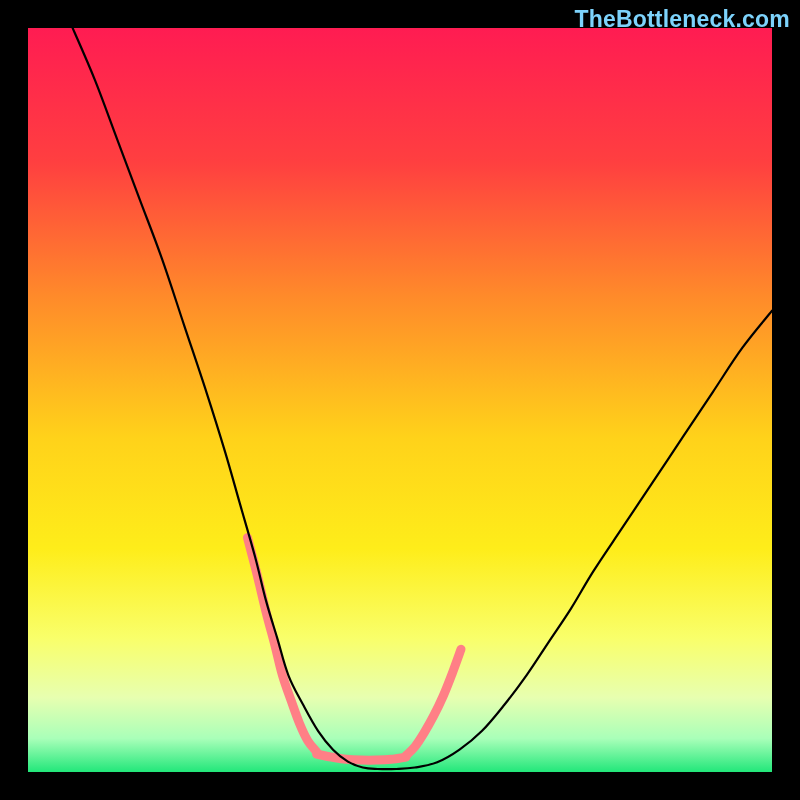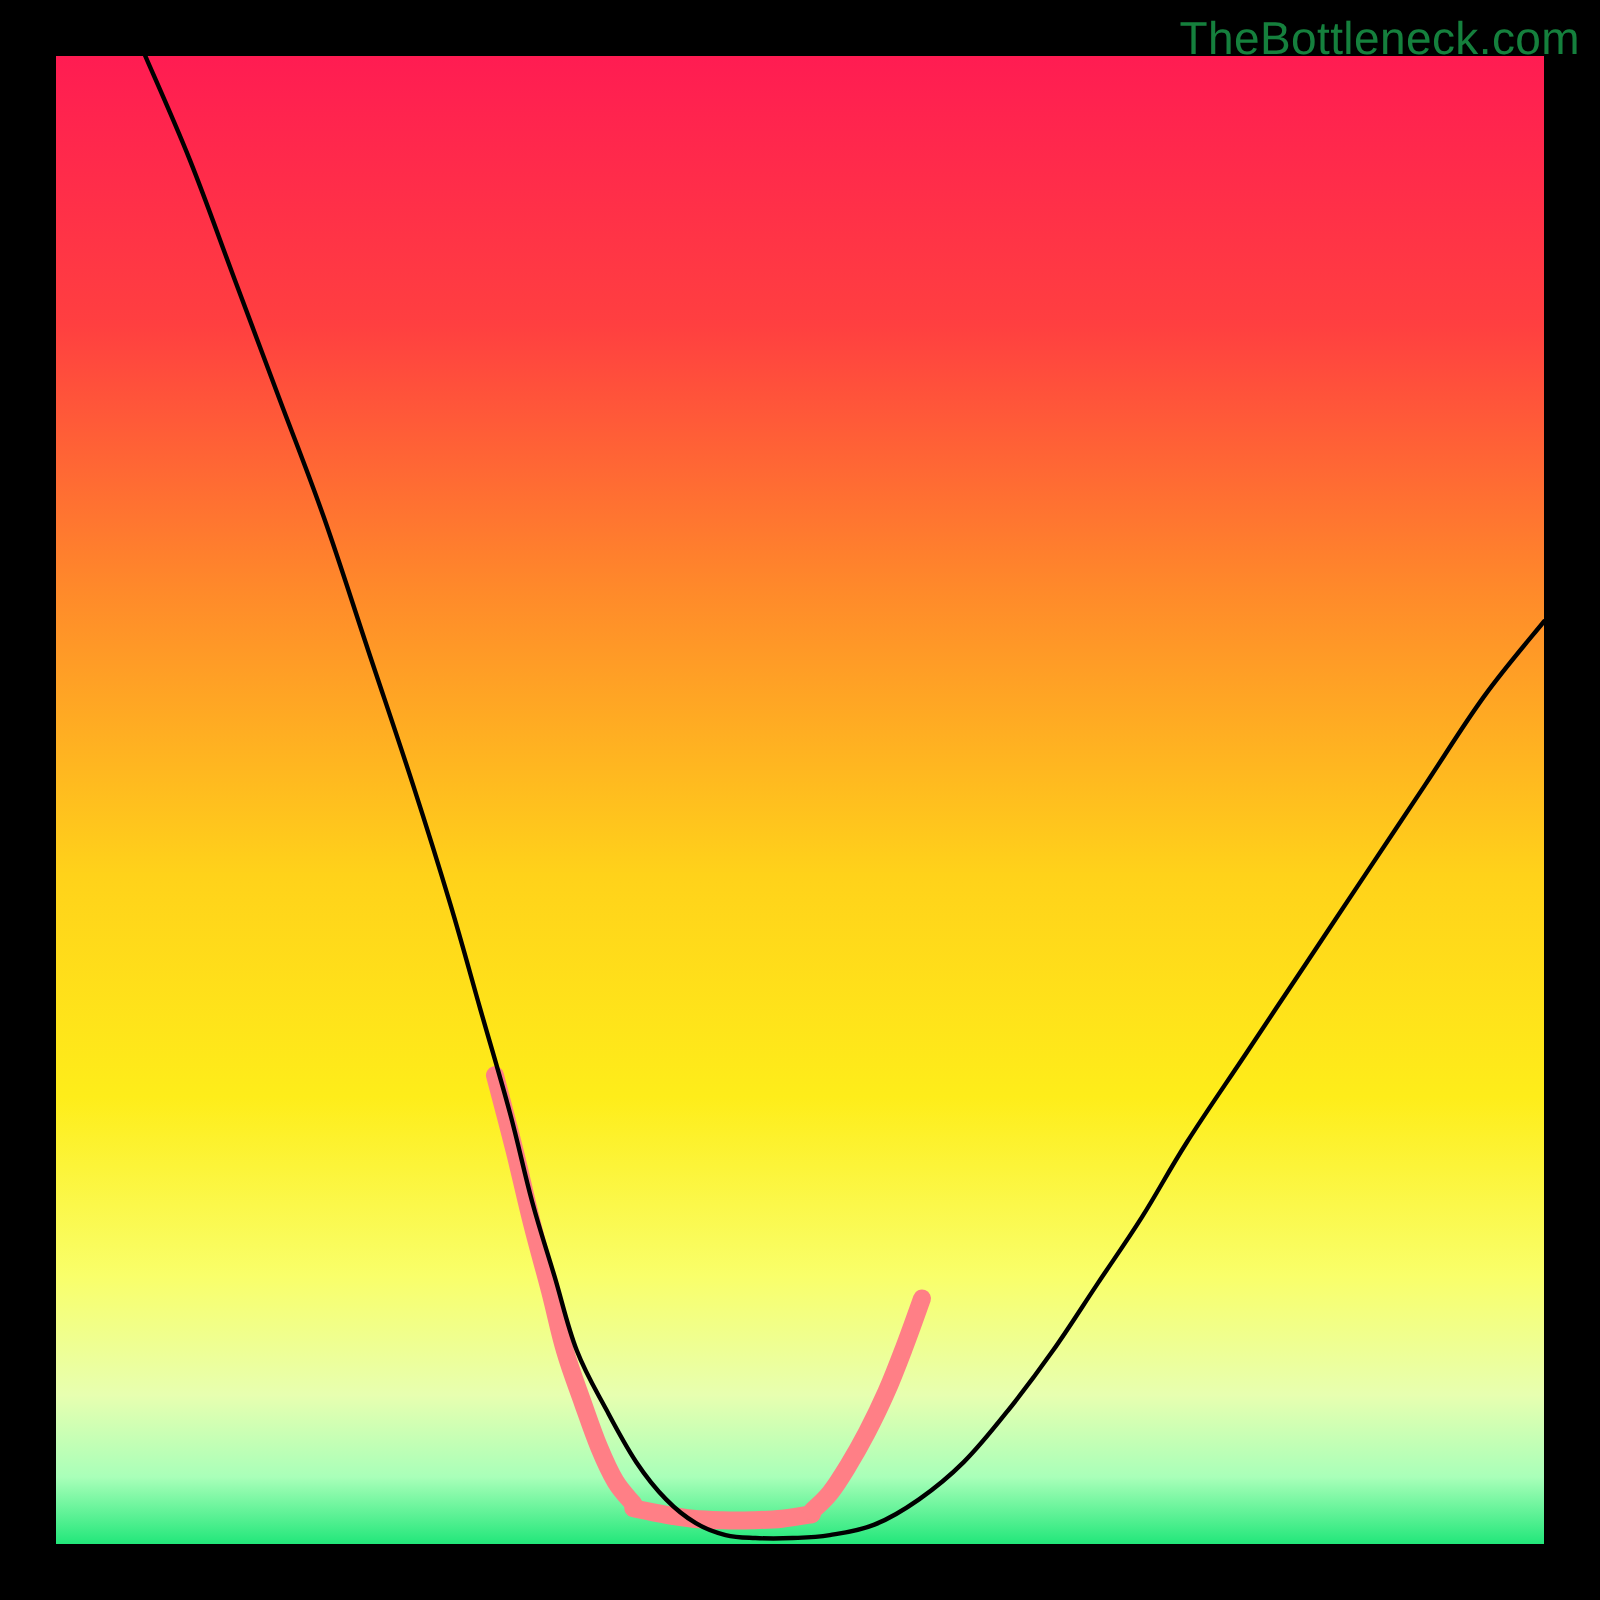--- a/index.html
+++ b/index.html
@@ -39,23 +39,24 @@
     left: 0;
     top: 0;
     width: 100%;
     height: 100%;
     pointer-events: none;
   }
   .watermark {
     position: absolute;
     top: 6px;
     right: 10px;
-    color: #15803d;
+    color: #7dd3fc;
     font-size: 23px;
     letter-spacing: 0.2px;
+    font-weight: bold;
   }
 </style>
 </head>
 <body>
 
 <div class="frame">
   <div class="plot">
     <svg class="gradient" viewBox="0 0 100 100" preserveAspectRatio="none">
       <defs>
         <linearGradient id="bg-grad" x1="0" y1="0" x2="0" y2="1">

